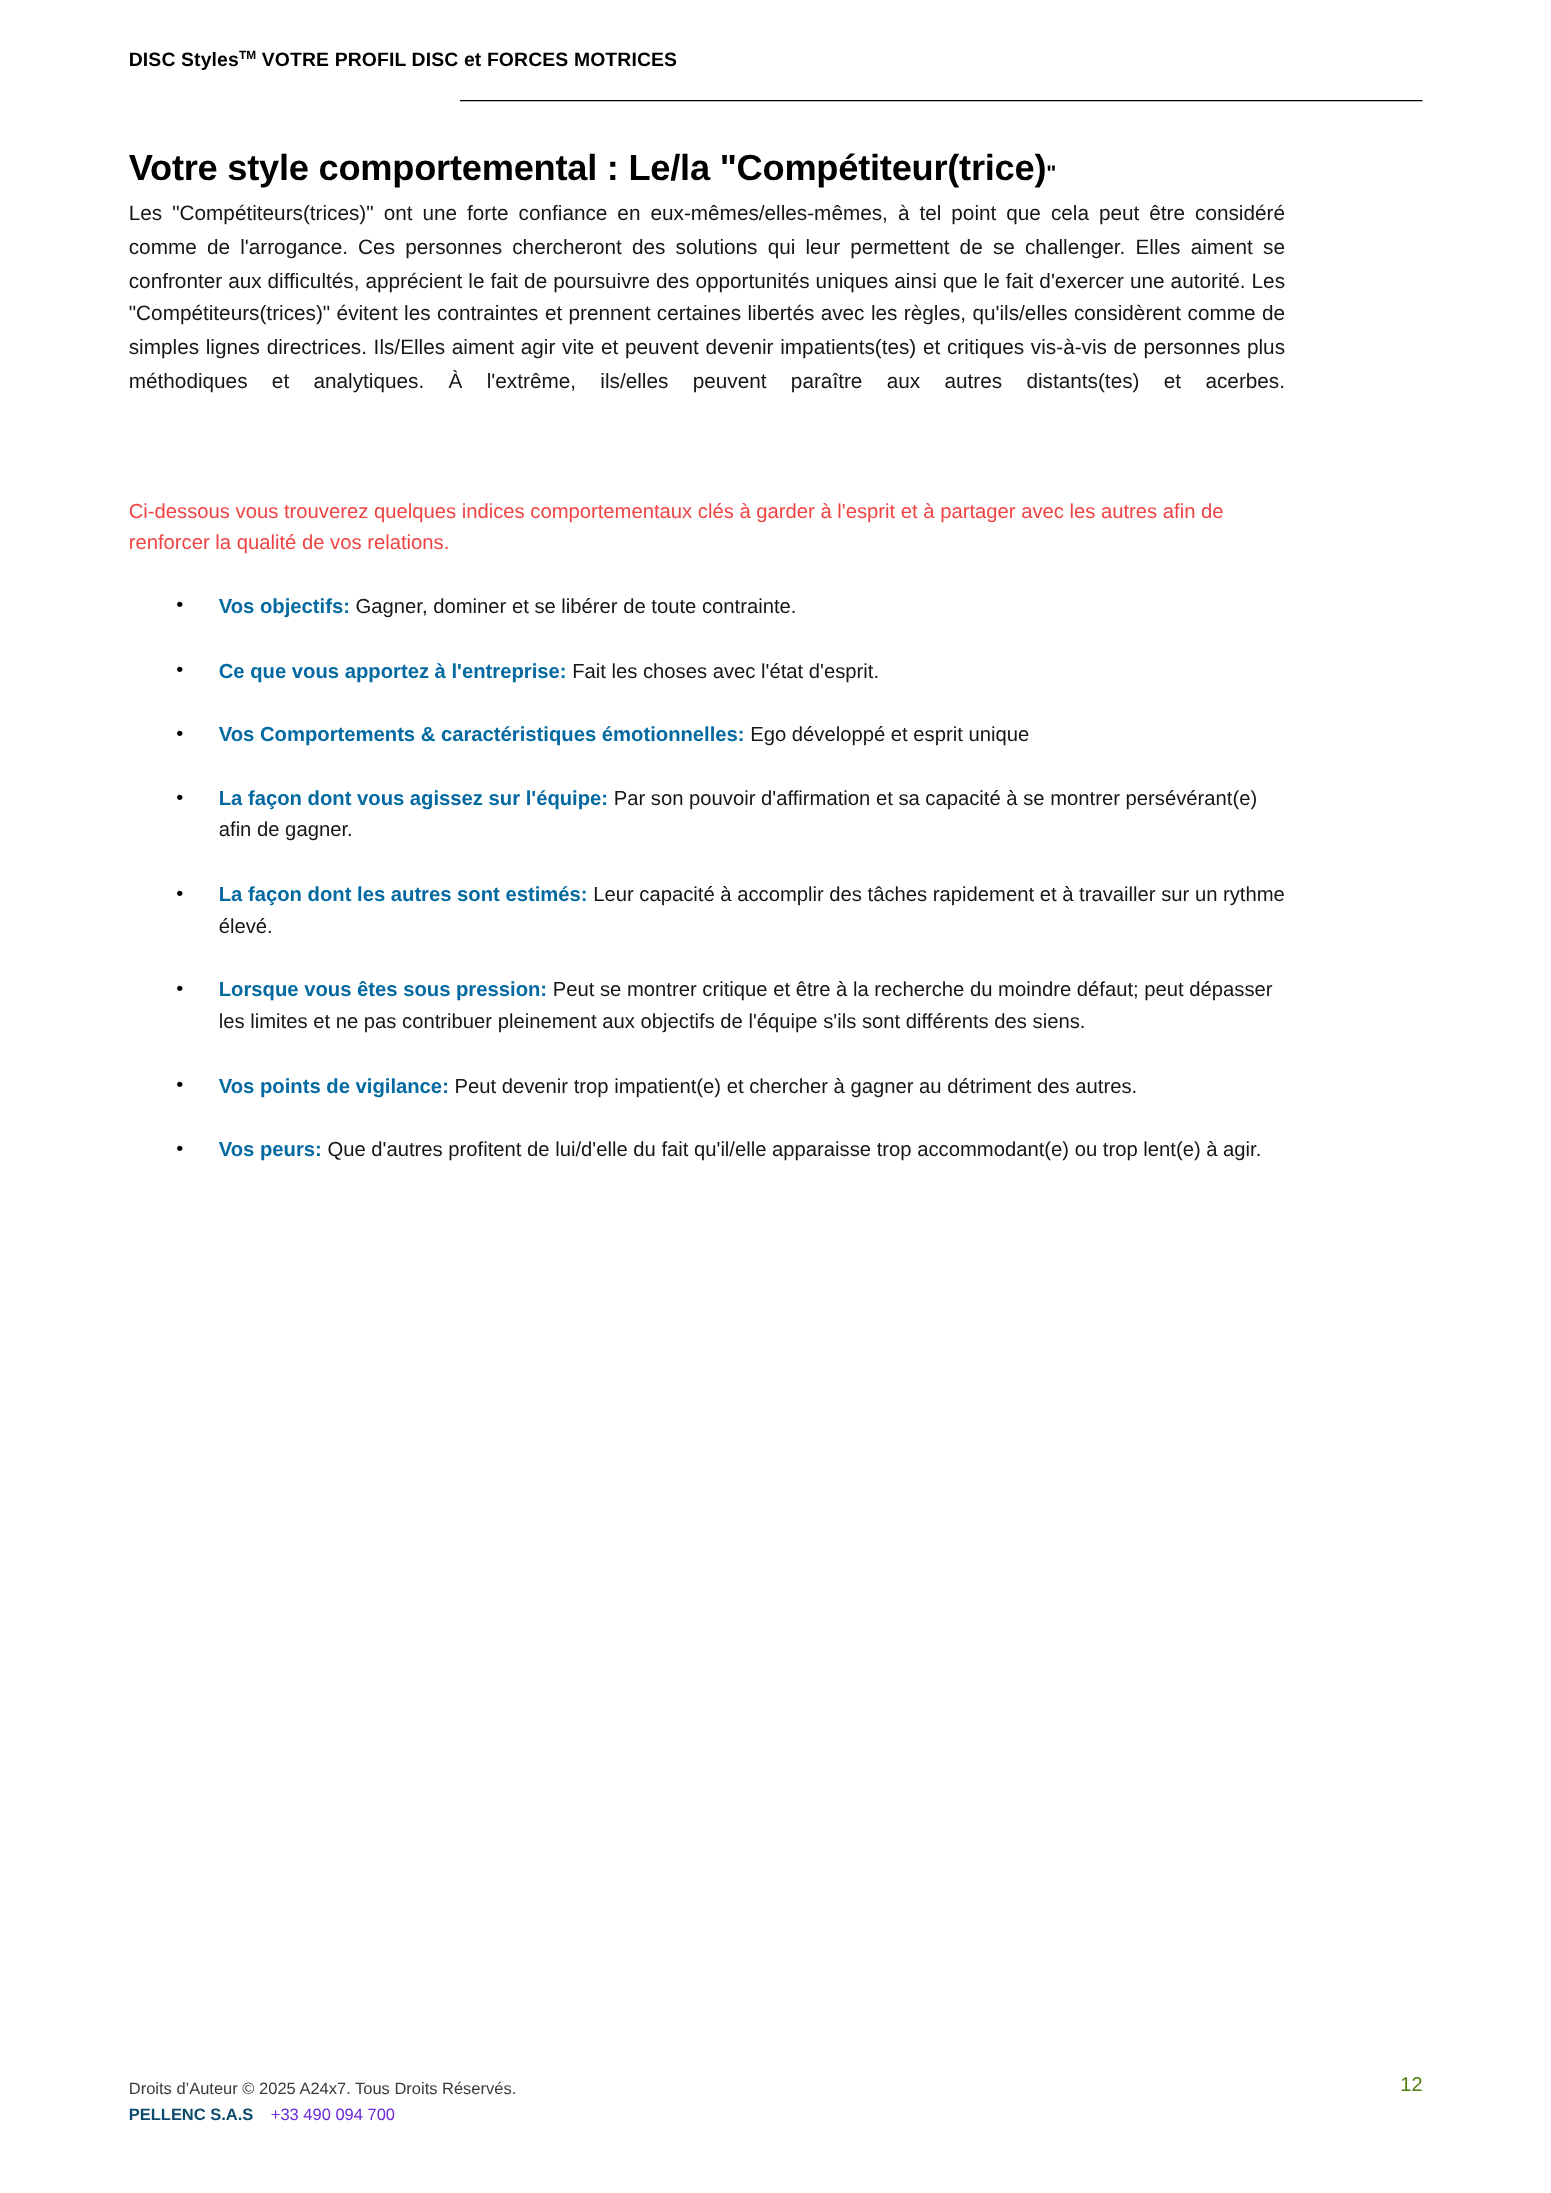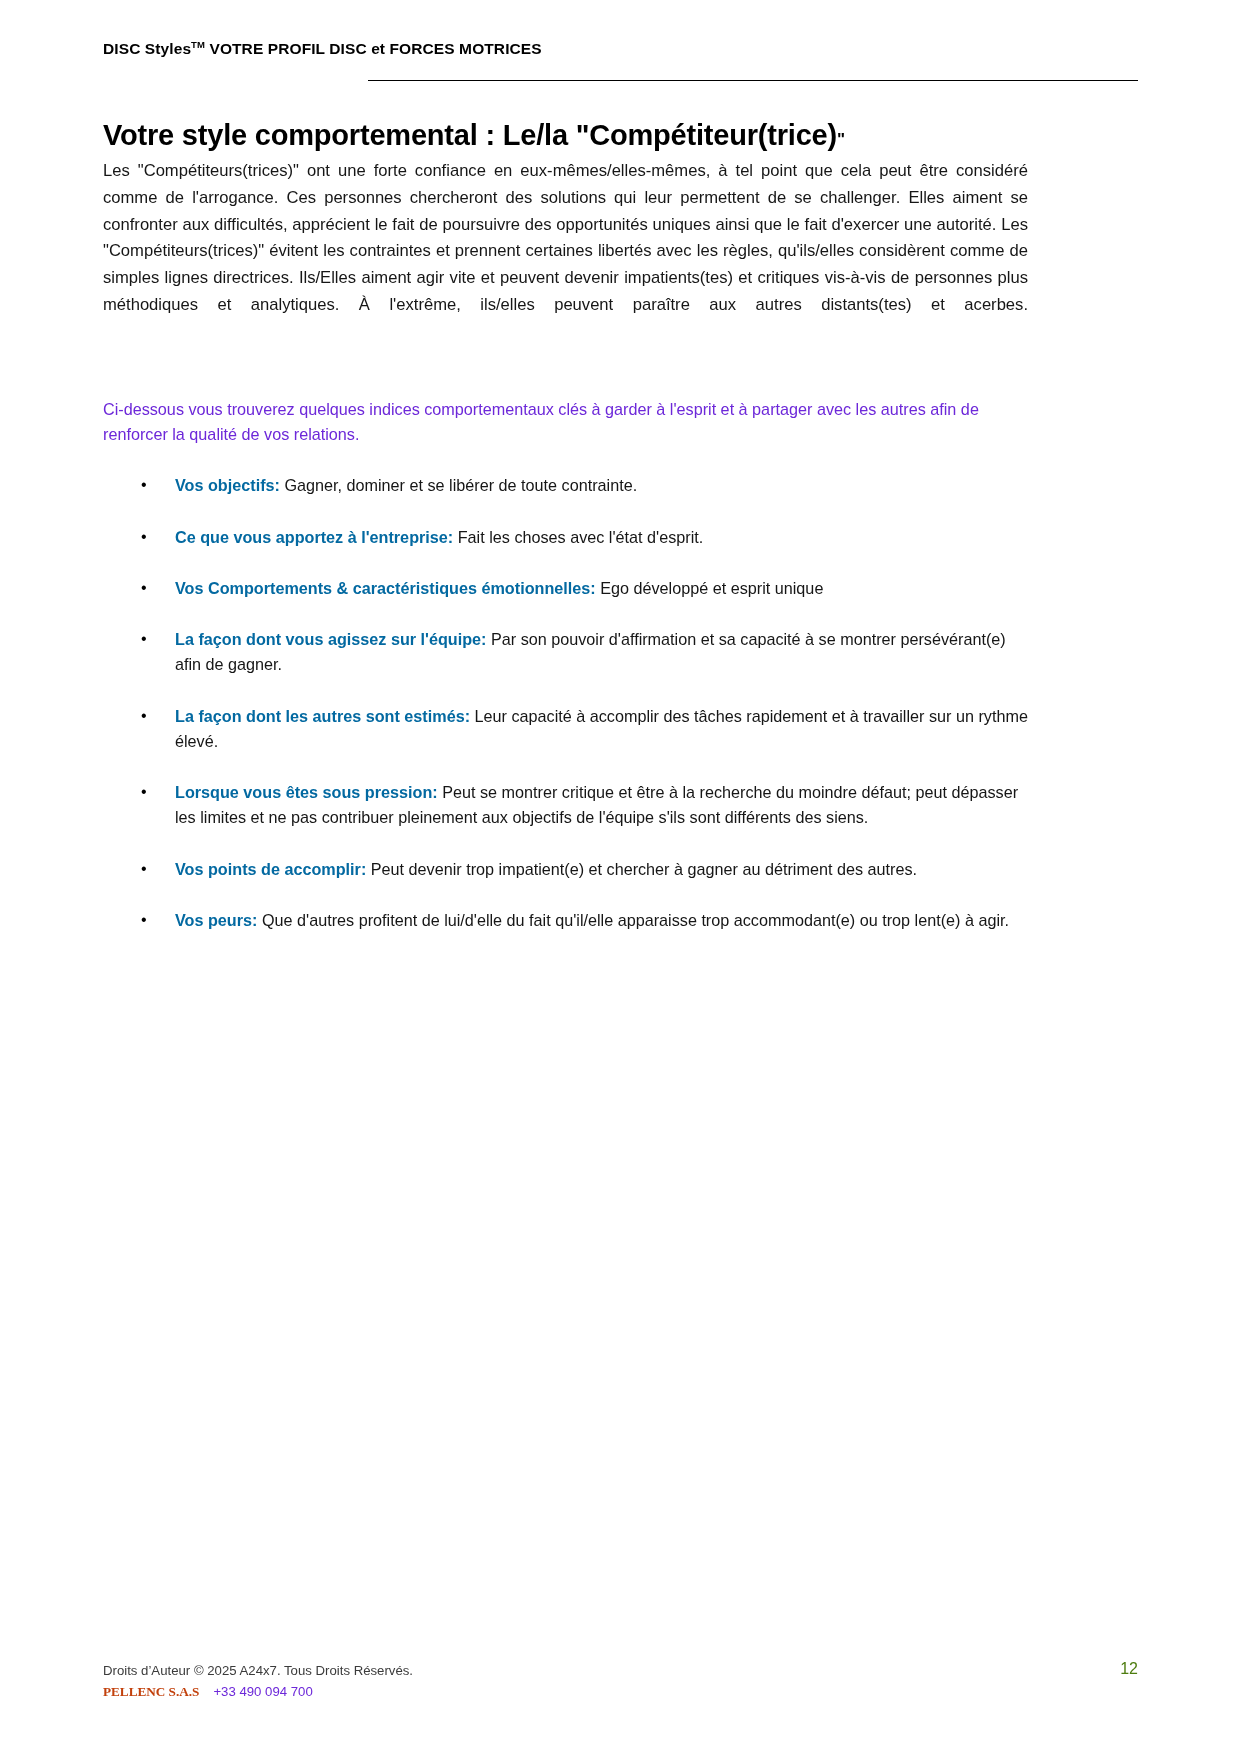--- a/index.html
+++ b/index.html
@@ -84,21 +84,21 @@
     content: "";
     display: inline-block;
     width: 100%;
   }
 
   p.intro {
     font-size: 16.2px;
     line-height: 1.55;
     margin: 0;
     text-align: left;
-    color: #6d28d9;
+    color: #ef4444;
   }
 
   .spacer-lg { height: 52px; }
   .spacer-md { height: 26px; }
 
   
   ul.tips {
     list-style: none;
     margin: 0;
     padding: 0;
@@ -133,22 +133,21 @@
     left: 103px;
     bottom: 52px;
     width: 1035px;
     font-size: 13.2px;
     color: #3b3b3b;
   }
   .footer-line1 { line-height: 1.6; }
   .footer-line2 { line-height: 1.6; }
   .footer-company {
     font-weight: bold;
-    color: #c2410c;
-    font-family: Liberation Serif, serif;
+    color: #0c4a6e;
   }
   .footer-phone {
     color: #6d28d9;
     margin-left: 14px;
   }
   .page-number {
     position: absolute;
     right: 0;
     top: 0;
     font-size: 16px;
@@ -204,21 +203,21 @@
         <span class="tip-label">La façon dont les autres sont estimés:</span><span class="tip-text"> Leur capacité à accomplir des tâches rapidement et à travailler sur un rythme élevé.</span>
       </li>
 
       <li>
         <span class="bullet-glyph">•</span>
         <span class="tip-label">Lorsque vous êtes sous pression:</span><span class="tip-text"> Peut se montrer critique et être à la recherche du moindre défaut; peut dépasser les limites et ne pas contribuer pleinement aux objectifs de l'équipe s'ils sont différents des siens.</span>
       </li>
 
       <li>
         <span class="bullet-glyph">•</span>
-        <span class="tip-label">Vos points de accomplir:</span><span class="tip-text"> Peut devenir trop impatient(e) et chercher à gagner au détriment des autres.</span>
+        <span class="tip-label">Vos points de vigilance:</span><span class="tip-text"> Peut devenir trop impatient(e) et chercher à gagner au détriment des autres.</span>
       </li>
 
       <li>
         <span class="bullet-glyph">•</span>
         <span class="tip-label">Vos peurs:</span><span class="tip-text"> Que d'autres profitent de lui/d'elle du fait qu'il/elle apparaisse trop accommodant(e) ou trop lent(e) à agir.</span>
       </li>
 
     </ul>
   </div>
 

